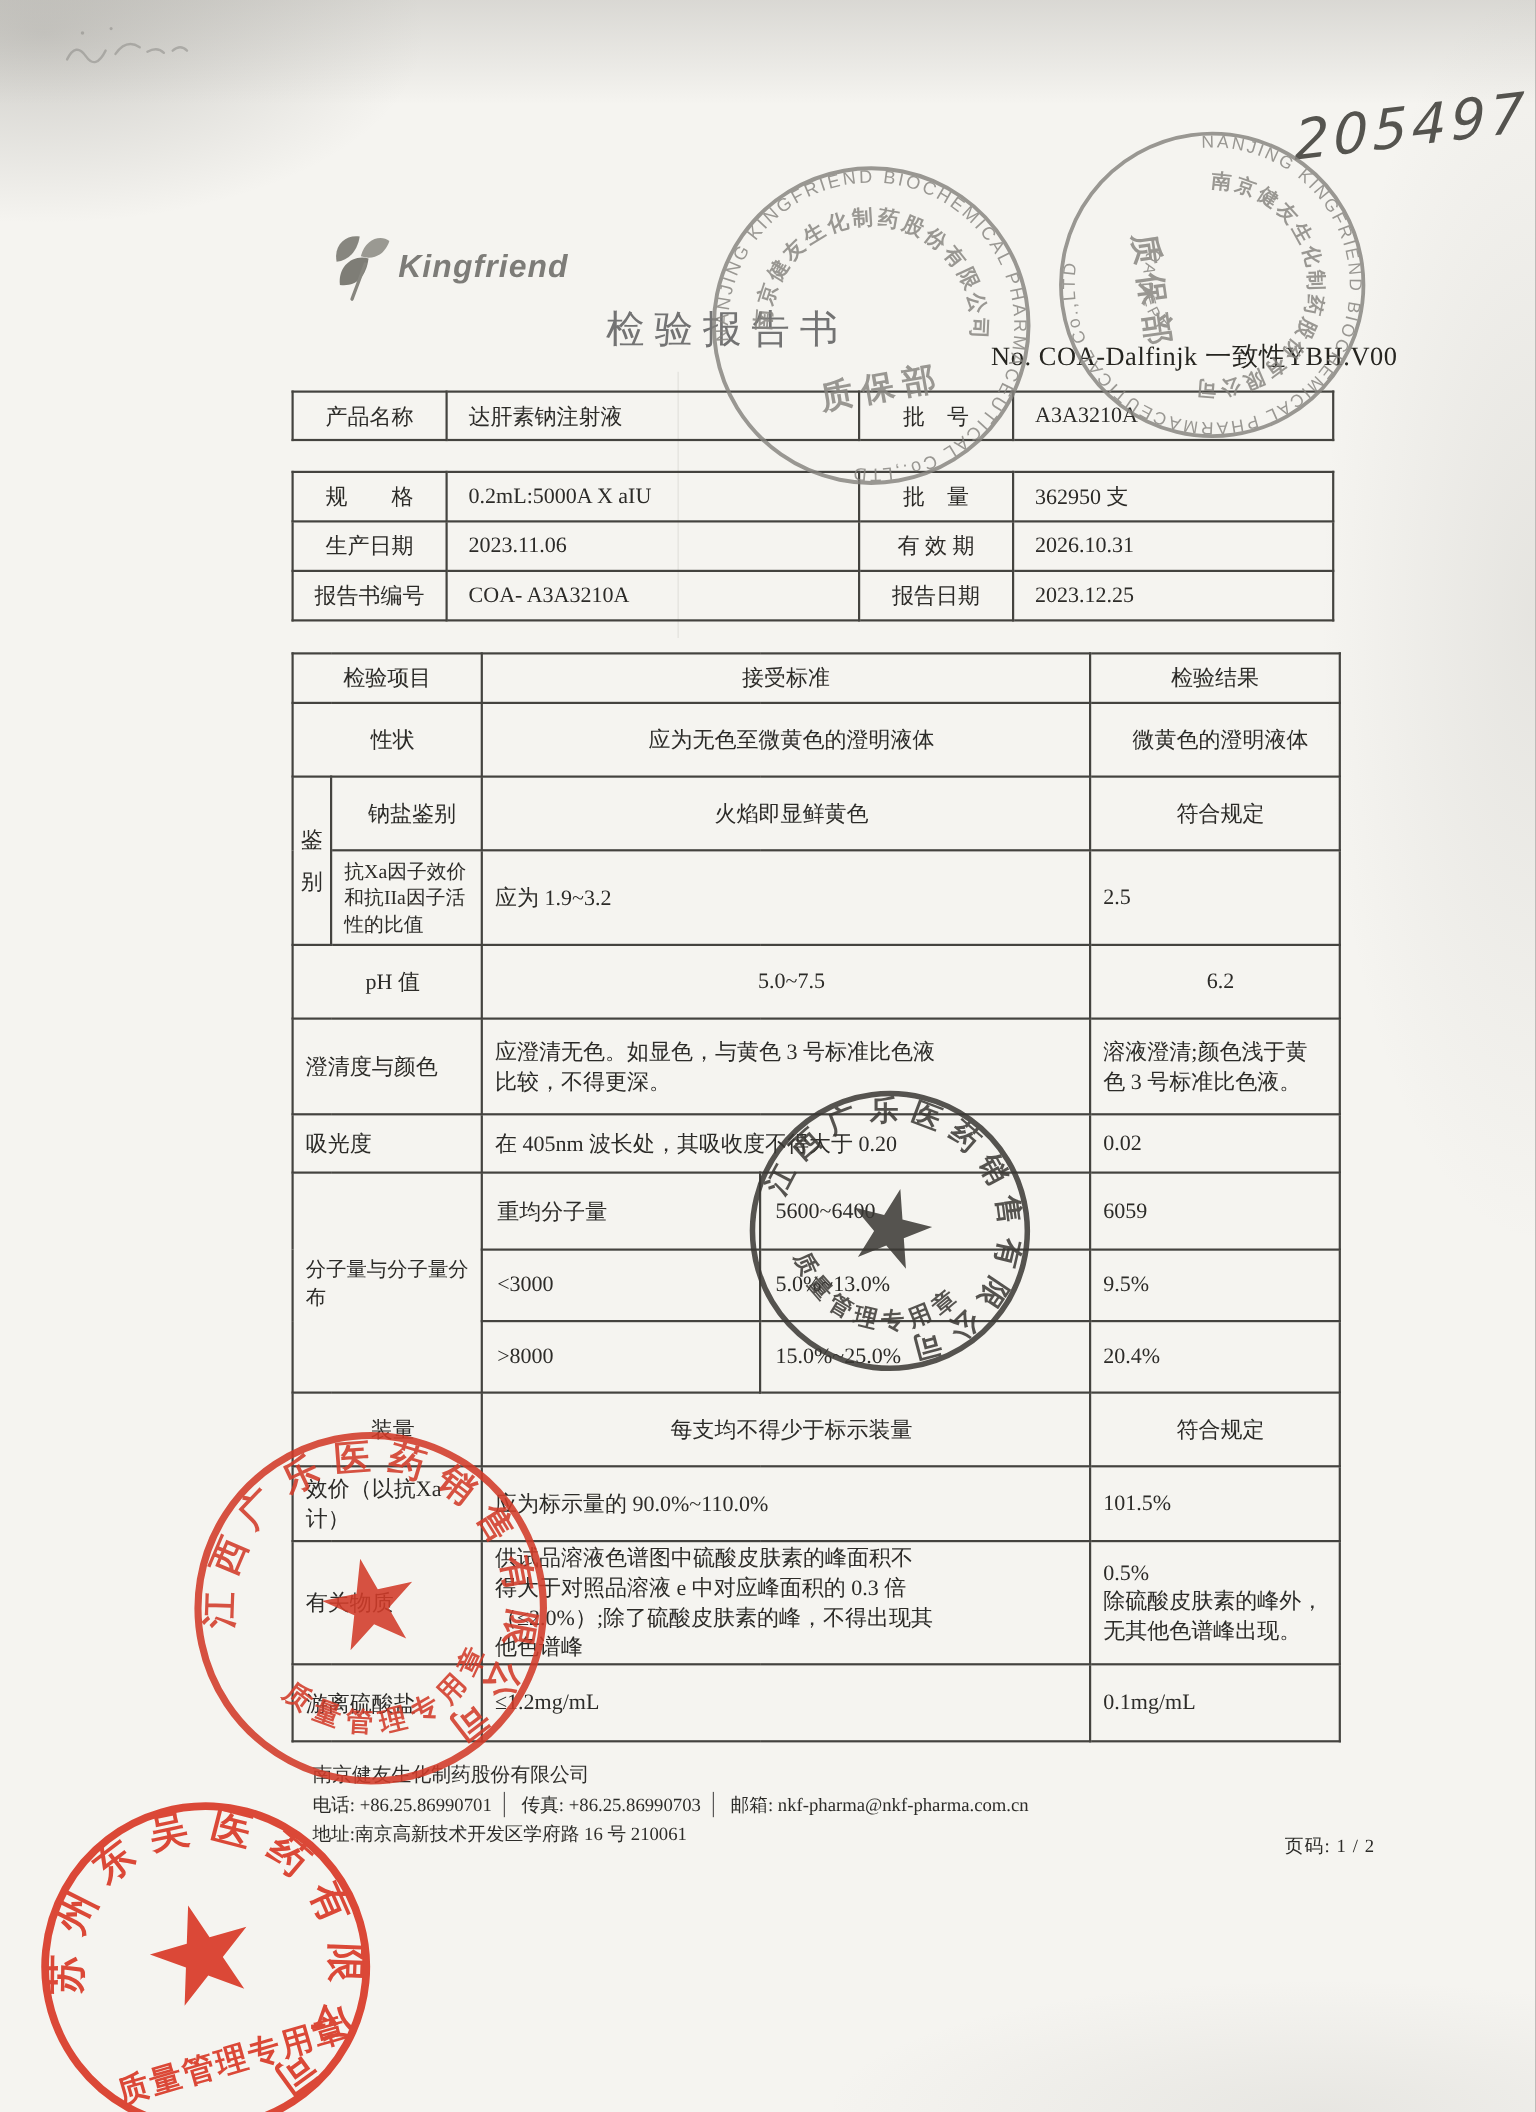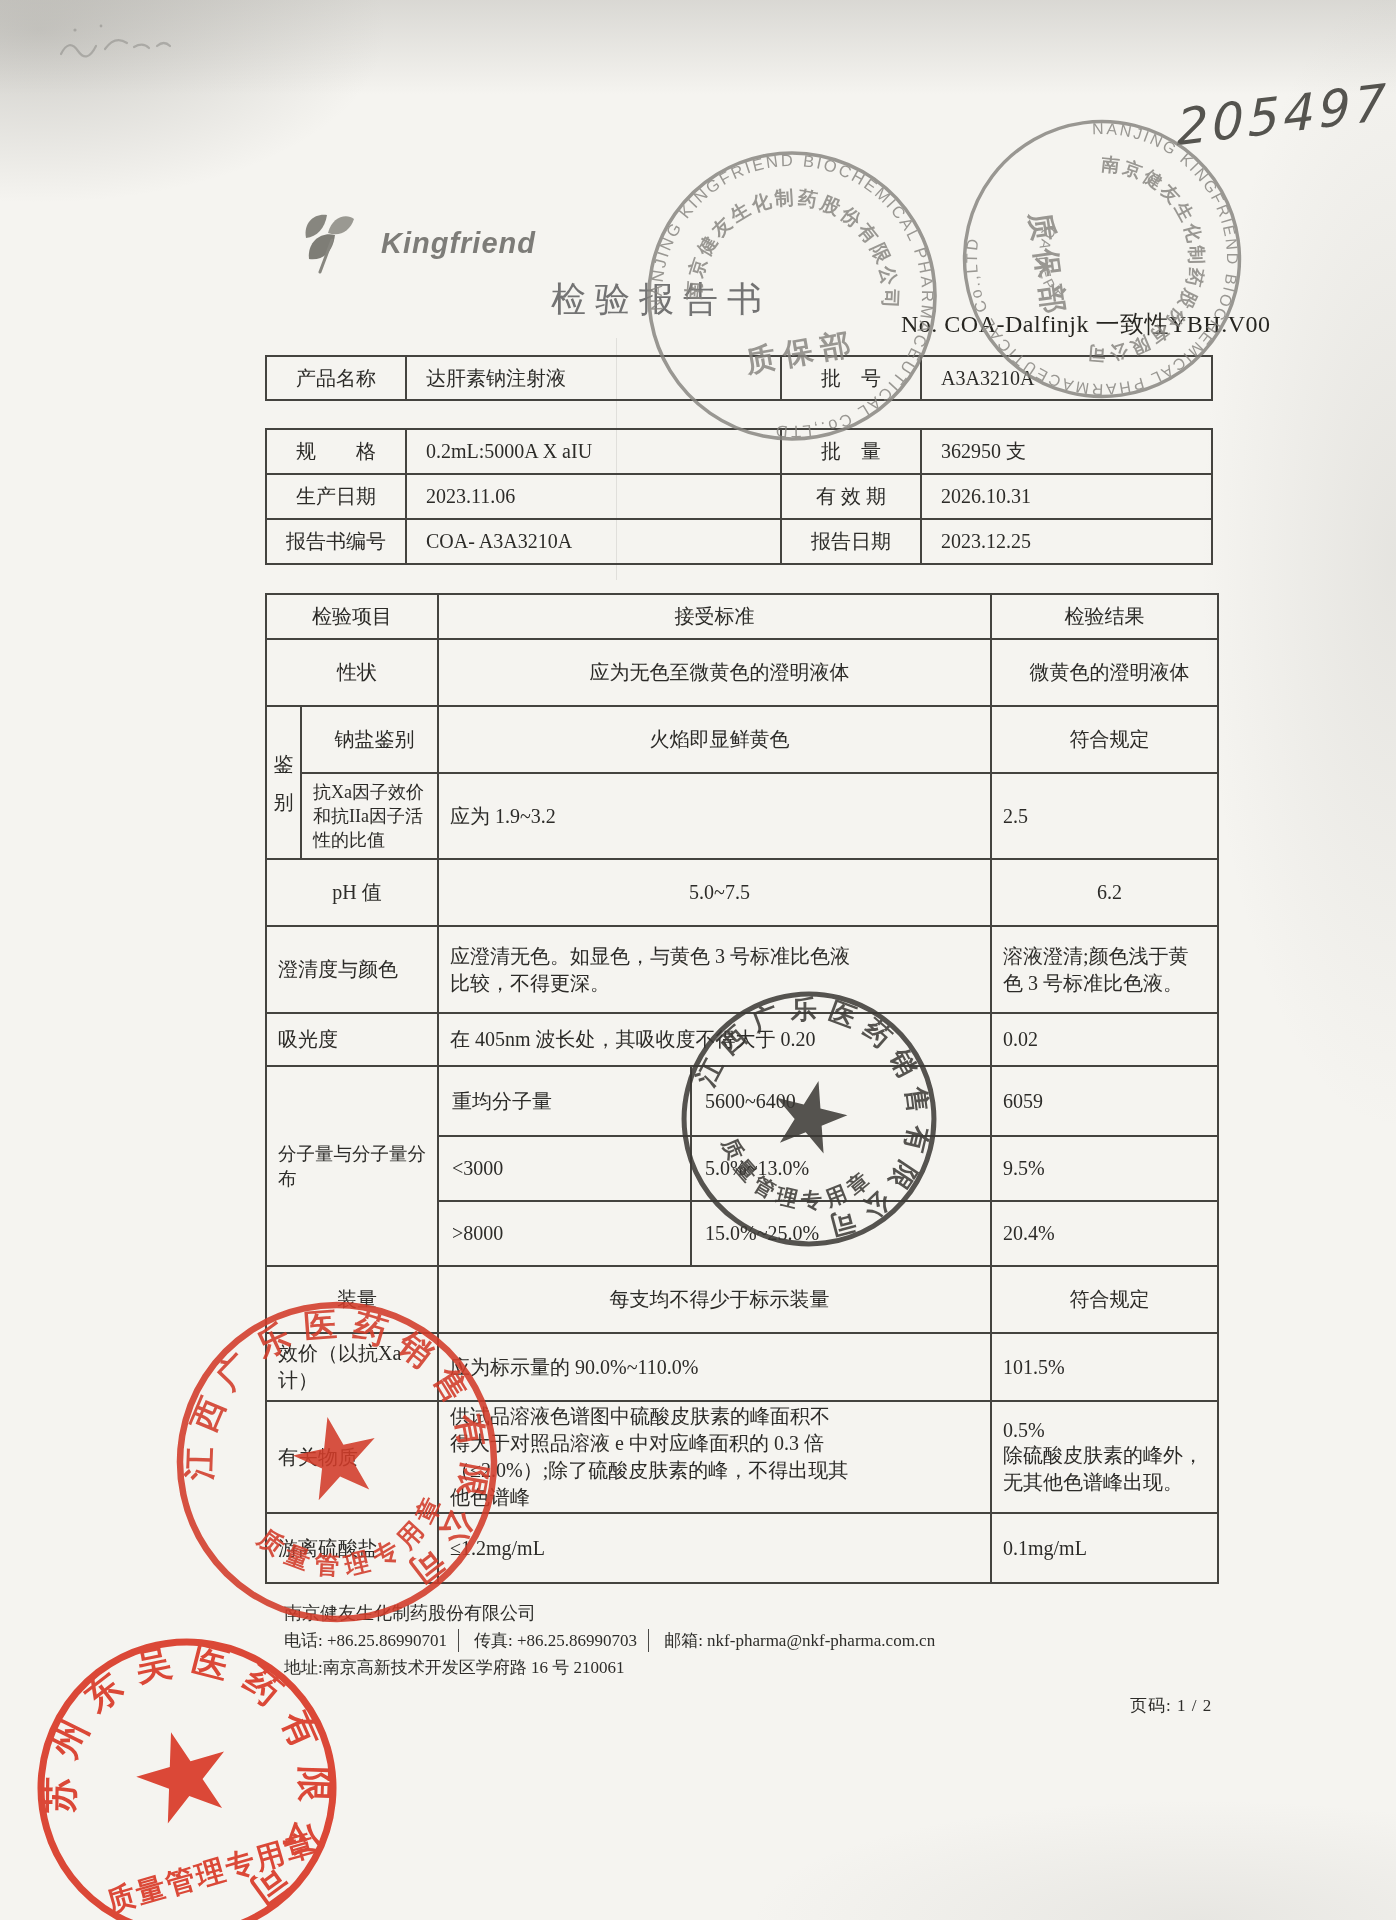--- a/index.html
+++ b/index.html
@@ -6,21 +6,21 @@
   .page{position:relative;width:1396px;height:1920px;margin:0 auto;background:#f5f4f0;
         font-family:"Liberation Serif","DejaVu Serif",serif;color:#2e2d2a;overflow:hidden;}
   .page::before{content:"";position:absolute;inset:0;z-index:1;pointer-events:none;background:
      linear-gradient(180deg, rgba(138,136,130,.26) 0px, rgba(138,136,130,0) 95px),
      radial-gradient(ellipse 480px 240px at 40px 30px, rgba(118,116,110,.30), rgba(118,116,110,0) 72%),
      radial-gradient(ellipse 260px 760px at 1396px 560px, rgba(148,146,140,.16), rgba(148,146,140,0) 75%),
      radial-gradient(ellipse 600px 160px at 1200px 1920px, rgba(148,146,140,.14), rgba(148,146,140,0) 75%);}
   .abs{position:absolute;}
 
   
-  .logo{left:296px;top:210px;z-index:2;display:flex;align-items:center;gap:23px;}
+  .logo{left:296px;top:210px;z-index:2;display:flex;align-items:center;gap:4px;}
   .logo-text{font-family:"Liberation Sans","DejaVu Sans",sans-serif;font-size:29px;font-weight:bold;
              font-style:italic;color:#7d7c78;letter-spacing:1px;}
   .title{left:551px;top:276px;z-index:2;font-size:35px;font-weight:400;letter-spacing:9px;color:#737373;}
   .docno{left:901px;top:308px;z-index:2;font-size:24px;color:#262520;letter-spacing:.5px;}
   .hand{left:1176px;top:86px;z-index:2;font-family:"DejaVu Sans",sans-serif;font-style:italic;
         font-size:50px;color:#44433e;letter-spacing:4px;opacity:.9;transform:rotate(-7deg) skewX(-7deg);}
   .scribble{left:55px;top:16px;z-index:2;opacity:.55;}
   .fold{left:616px;top:338px;width:1px;height:242px;background:rgba(110,108,102,.15);z-index:2;}
 
   
@@ -54,21 +54,21 @@
   #seal-jx{left:167px;top:1292px;width:340px;height:340px;transform:rotate(-12deg);opacity:.88;}
   #seal-sz{left:27px;top:1628px;width:320px;height:320px;transform:rotate(-16deg);opacity:.92;}
   .stamp text{font-family:"Liberation Sans","DejaVu Sans",sans-serif;}
 
   
   .ft{z-index:2;font-size:17px;color:#2d2c29;}
   .ft-company{left:284px;top:1601px;font-size:18px;}
   .ft-line2{left:284px;top:1629px;display:flex;align-items:center;}
   .ft-item + .ft-item{border-left:1.6px solid #4a4947;padding-left:15px;margin-left:11px;}
   .ft-addr{left:284px;top:1656px;}
-  .ft-page{left:1130px;top:1667px;letter-spacing:1px;margin-top:27px;}
+  .ft-page{left:1168px;top:1667px;letter-spacing:1px;}
 </style>
 </head>
 <body>
 
 <div class="page">
 
   <svg class="abs scribble" width="150" height="56" viewBox="0 0 150 56">
     <path d="M6,38 q8,-16 17,-3 t18,-5 m9,3 q10,-14 22,-6 m7,4 q9,-5 15,1 m8,-2 q7,-6 13,0" fill="none" stroke="#8d8c88" stroke-width="2.2" stroke-linecap="round"></path>
     <circle cx="20" cy="14" r="1.6" fill="#8d8c88"></circle>
       <circle cx="46" cy="10" r="1.4" fill="#8d8c88"></circle>

